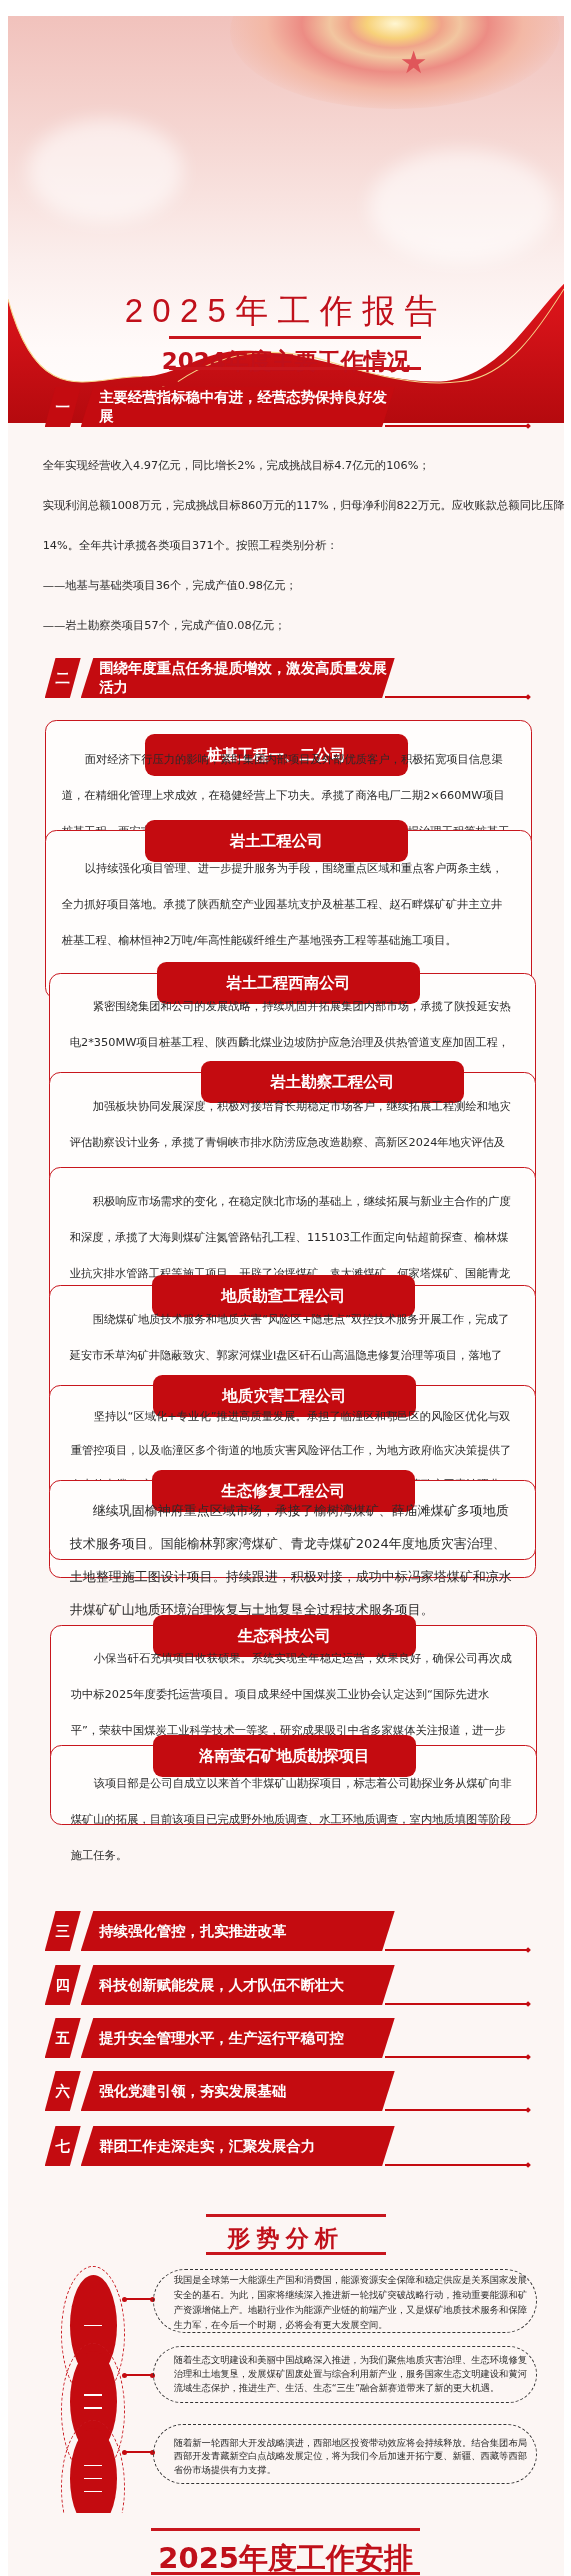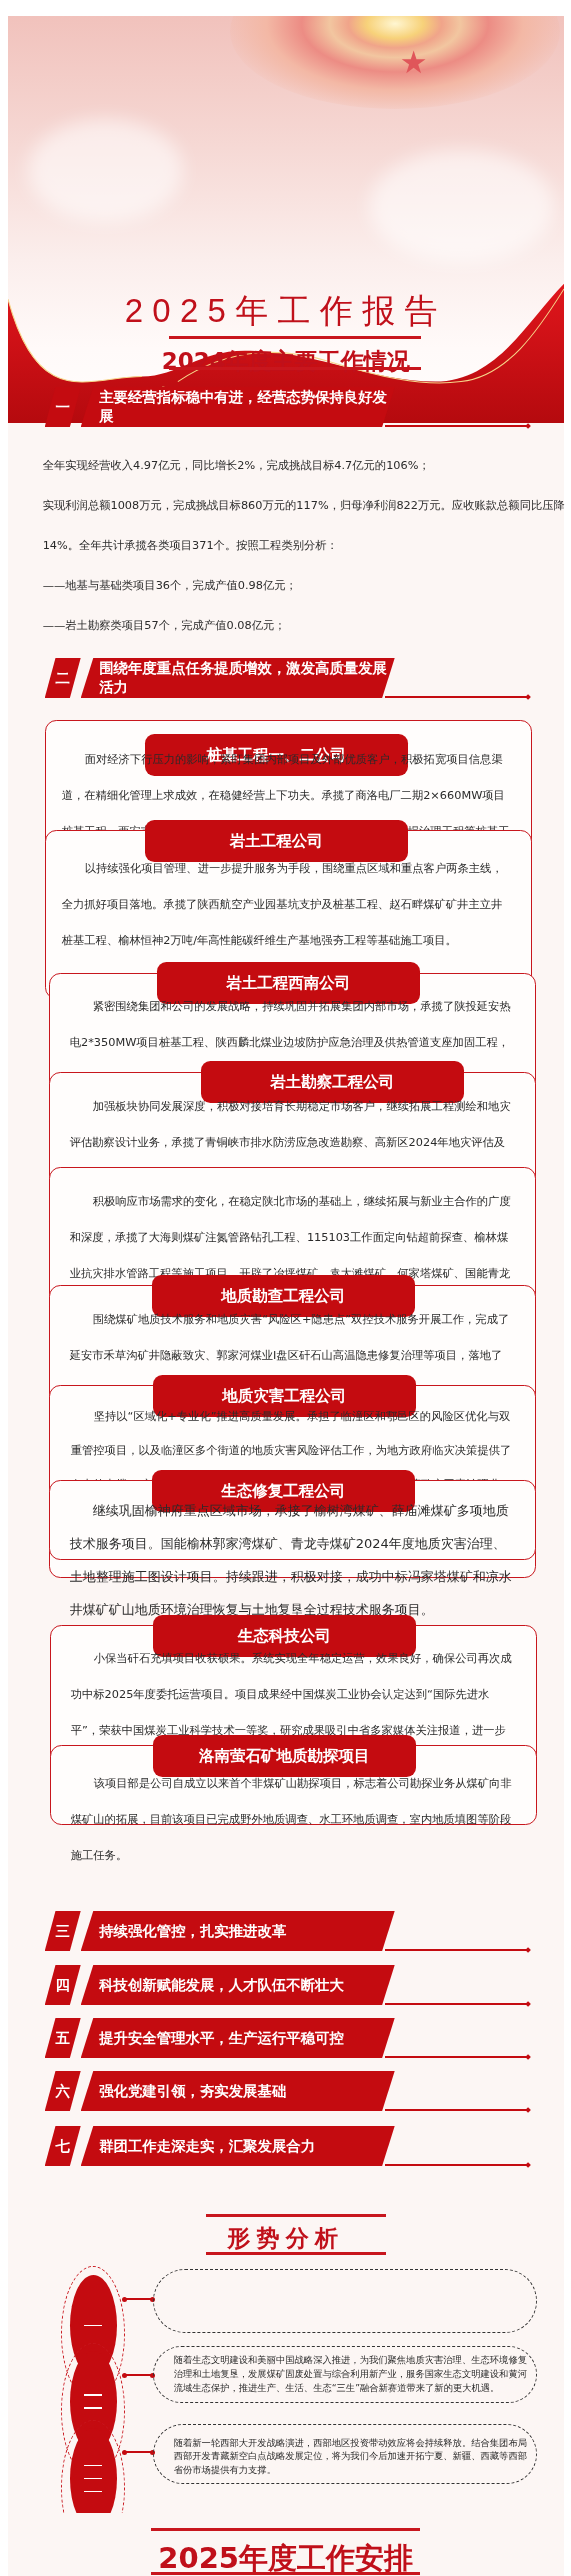--- a/index.html
+++ b/index.html
@@ -195,20 +195,21 @@
   <div class="big-title-line" style="left:198px;top:2214px;width:180px;"></div>
   <div class="big-title" style="top:2223px;font-size:23px;letter-spacing:6.2px;">形势分析</div>
   <div class="big-title-line" style="left:198px;top:2252px;width:180px;"></div>
 
   <div class="sit-circle-outer" style="top:2266px;"></div>
   <div class="sit-circle" style="top:2275px;">
       <div class="sit-bar"></div>
     </div>
   <div class="sit-conn" style="top:2298px;"></div>
   <div class="sit-box" style="top:2269px;height:64px;"></div>
+  <div class="sit-text" style="top:2272px;line-height:15px;font-size:9.3px;">我国是全球第一大能源生产国和消费国，能源资源安全保障和稳定供应是关系国家发展安全的基石。为此，国家将继续深入推进新一轮找矿突破战略行动，推动重要能源和矿产资源增储上产。地勘行业作为能源产业链的前端产业，又是煤矿地质技术服务和保障生力军，在今后一个时期，必将会有更大发展空间。</div>
 
   <div class="sit-circle-outer" style="top:2343px;"></div>
   <div class="sit-circle" style="top:2351px;">
       <div class="sit-bar"></div>
       <div class="sit-bar"></div>
     </div>
   <div class="sit-conn" style="top:2374px;"></div>
   <div class="sit-box" style="top:2346px;height:57px;"></div>
   <div class="sit-text" style="top:2353px;line-height:14px;font-size:9.3px;">随着生态文明建设和美丽中国战略深入推进，为我们聚焦地质灾害治理、生态环境修复治理和土地复垦，发展煤矿固废处置与综合利用新产业，服务国家生态文明建设和黄河流域生态保护，推进生产、生活、生态“三生”融合新赛道带来了新的更大机遇。</div>
 

